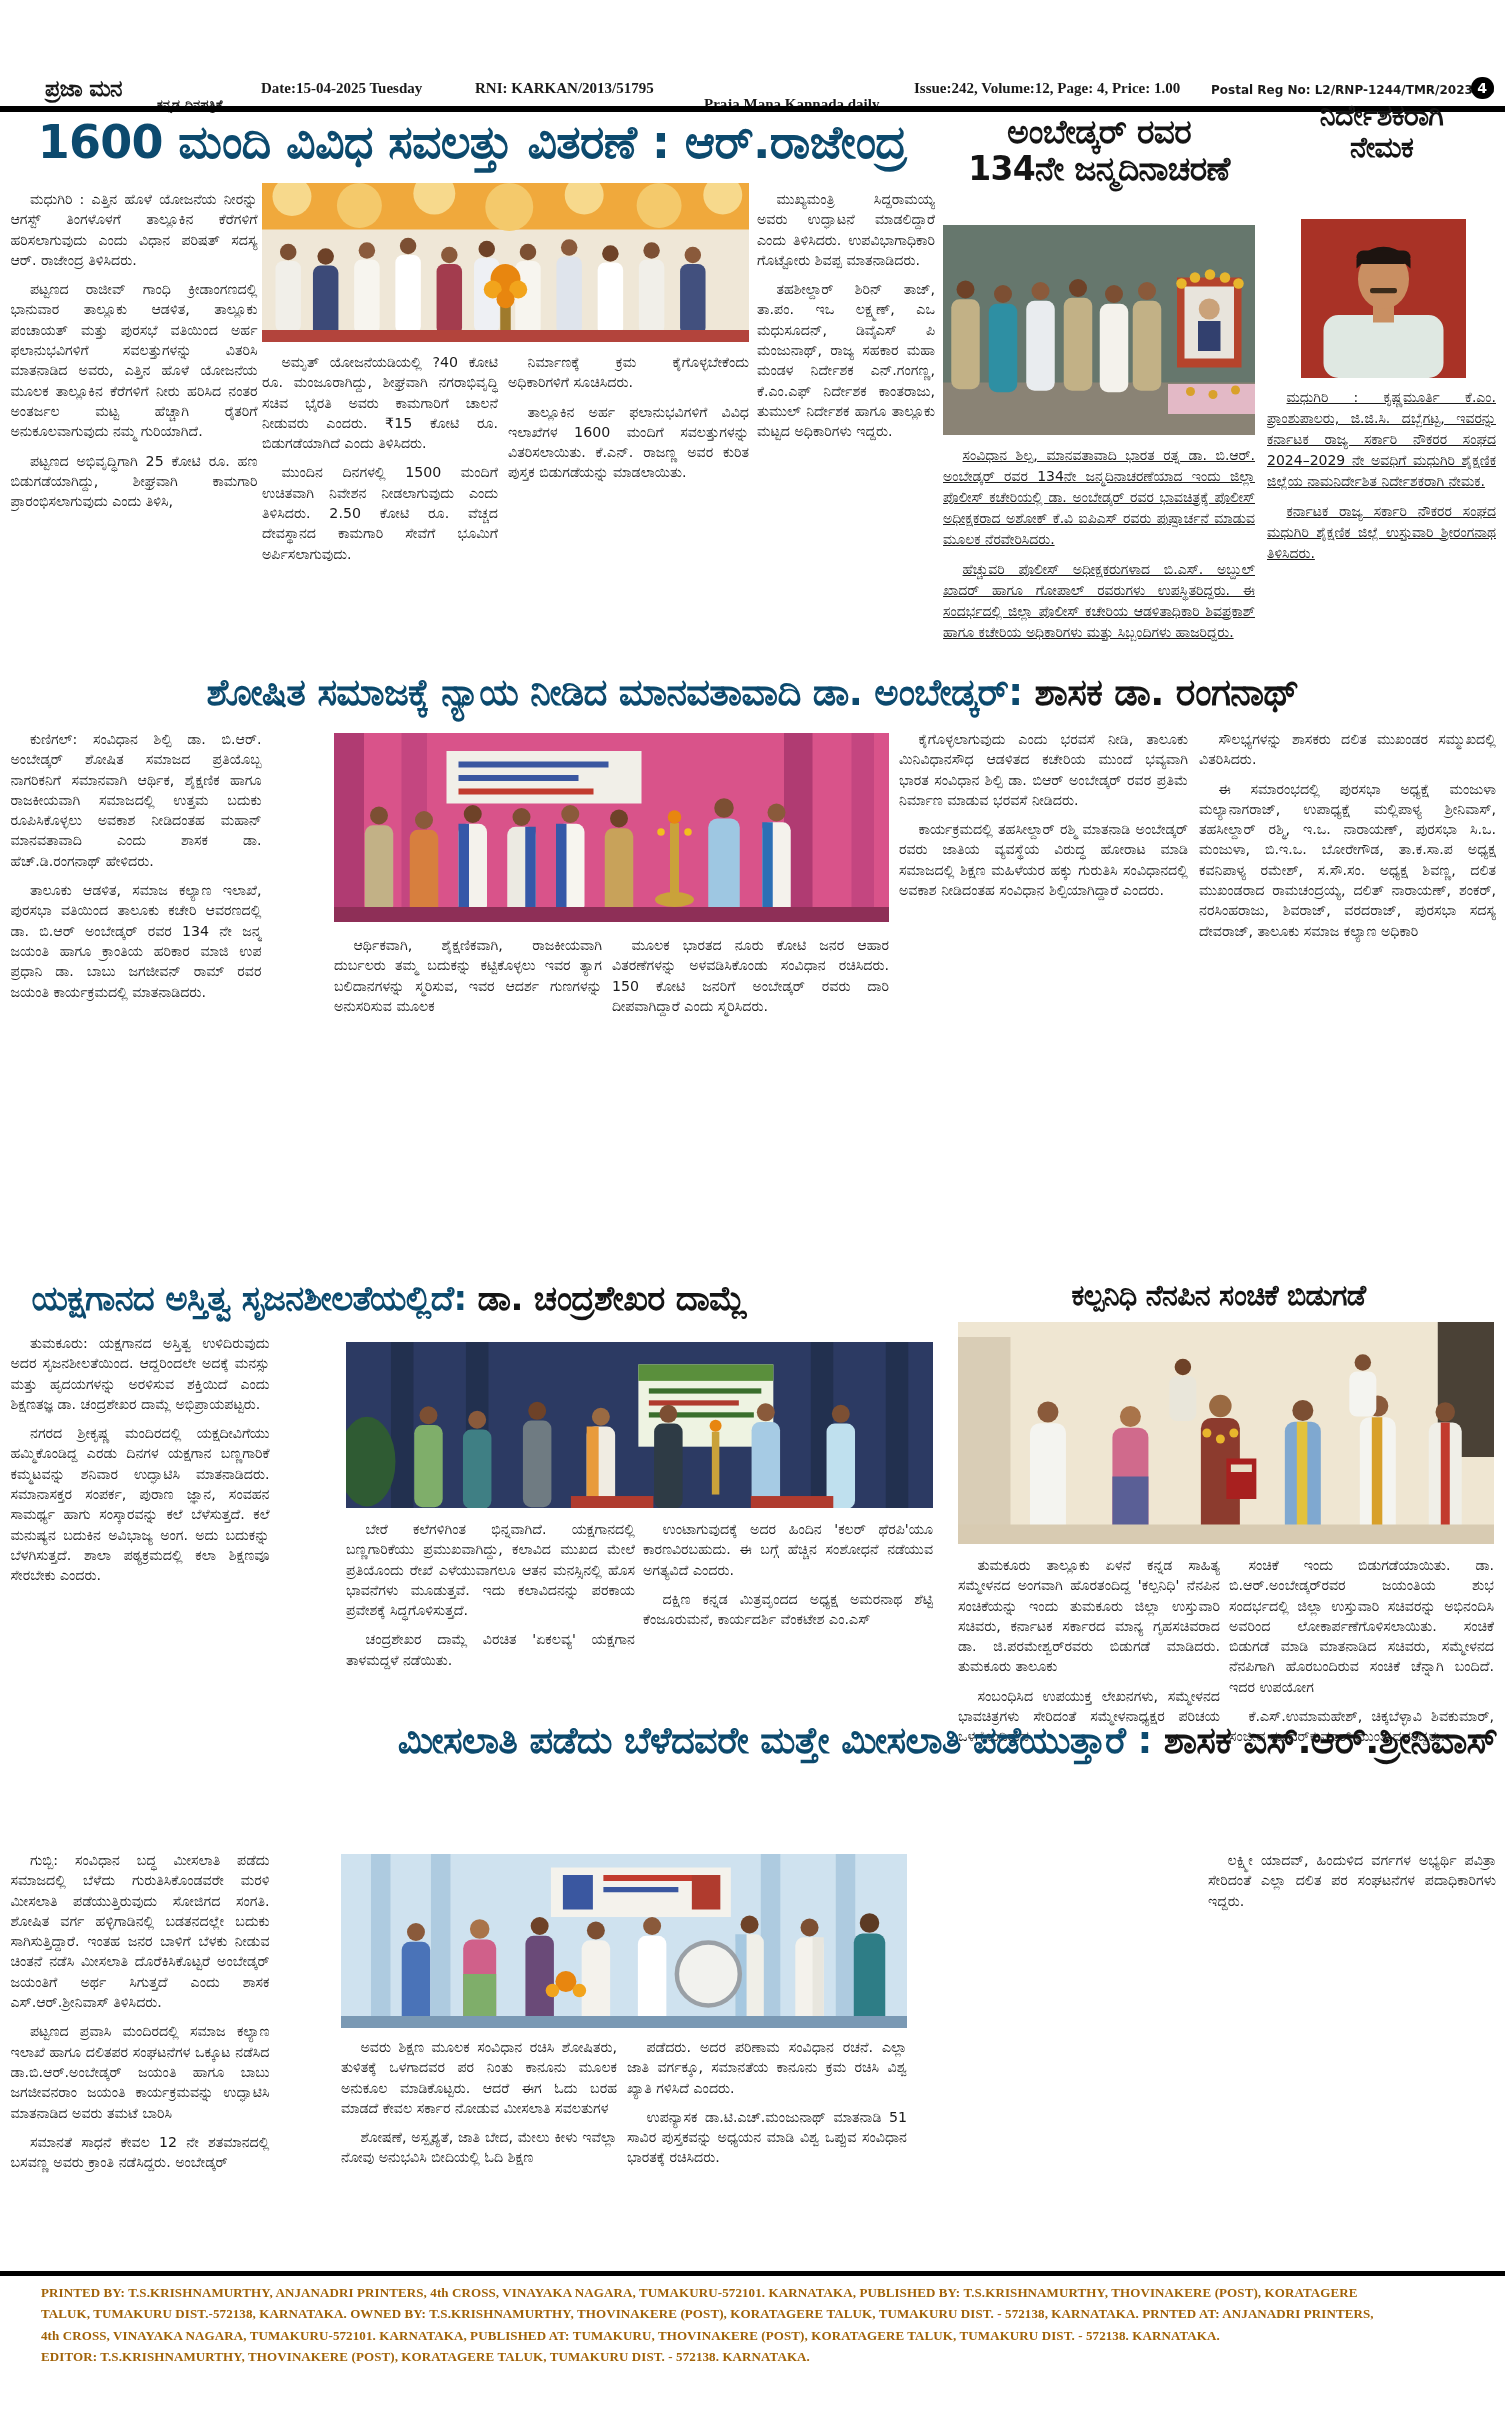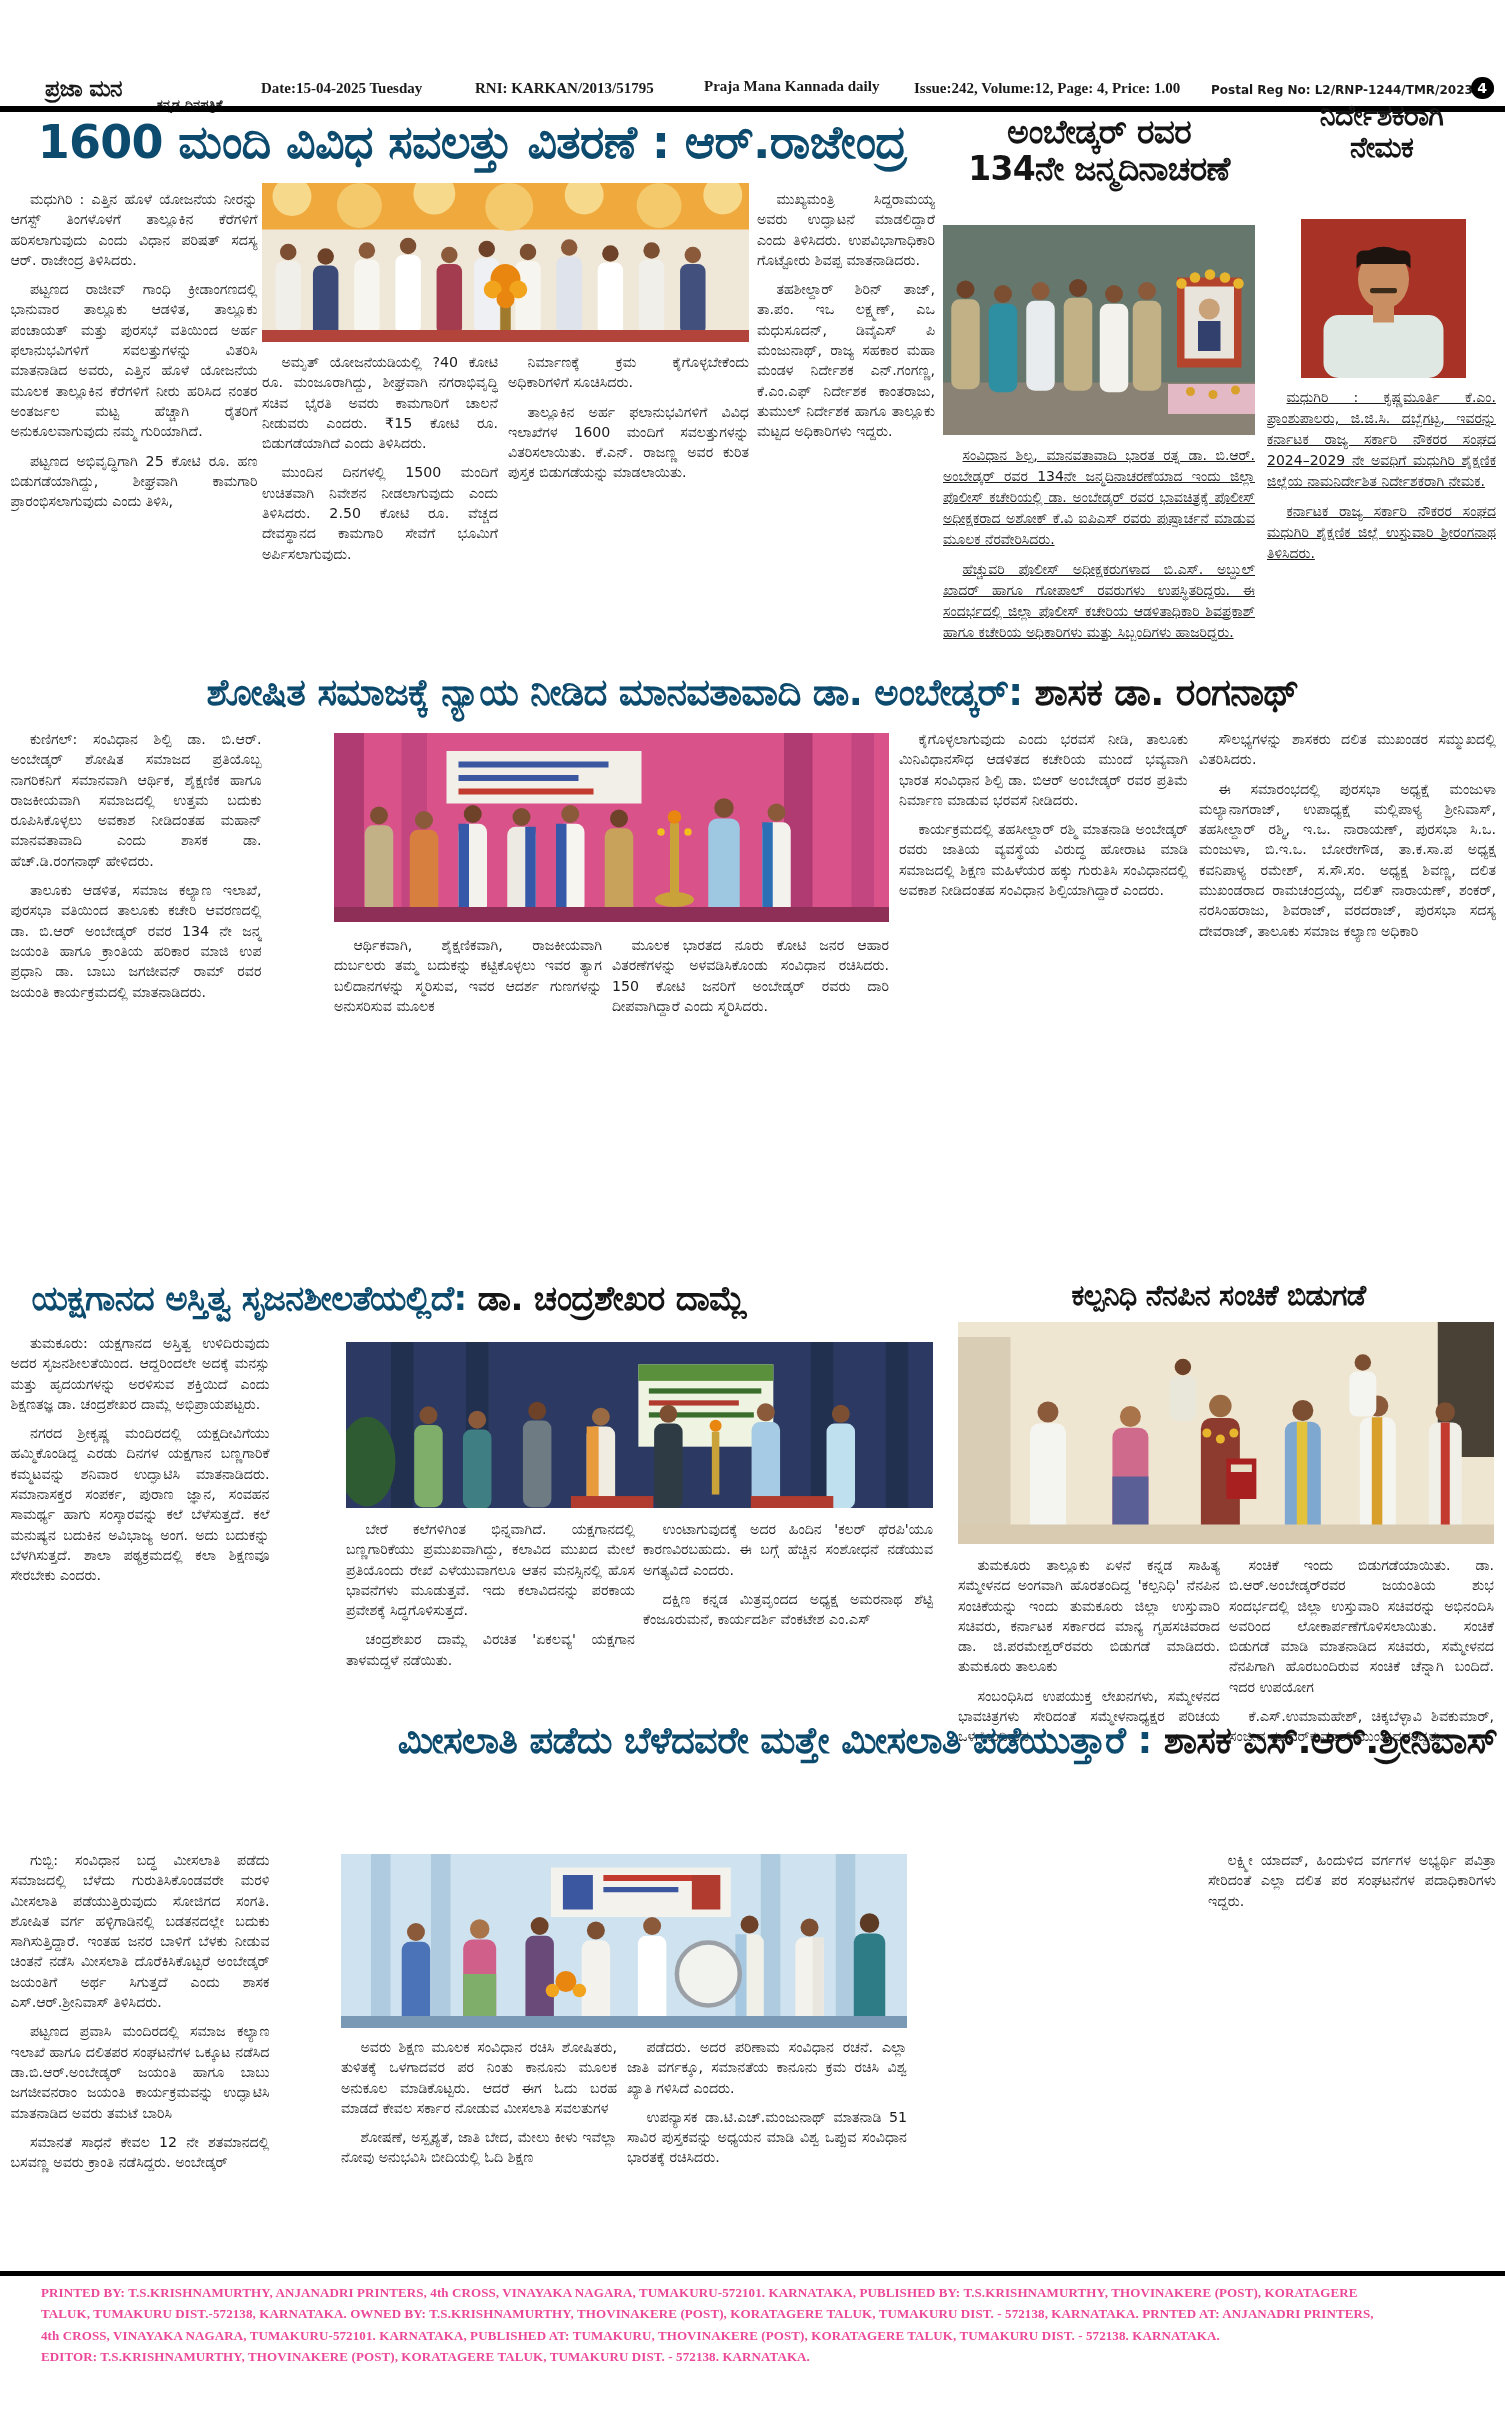--- a/index.html
+++ b/index.html
@@ -21,33 +21,33 @@
   .hl .blk{color:#151515;}
   
   .col{font-size:14.2px;line-height:1.43;text-align:justify;overflow:hidden;}
   .col p{margin:0 0 9px 0;text-indent:19.5px;}
   .col.big{font-size:14px;line-height:1.5;text-decoration:underline;}
   
   .photo{overflow:hidden;background:#ddd;}
   .photo svg{display:block;width:100%;height:100%;}
   
   .footer{font-family:"Liberation Serif",serif;font-weight:600;font-size:13px;
-        line-height:1.65;letter-spacing:0.1px;color:#ec4899;}
+        line-height:1.65;letter-spacing:0.1px;color:#a16207;}
 </style>
 </head>
 <body>
 
 <div class="page">
 
   <div class="abs" style="left:0;top:72px;width:1505px;height:34px;">
     <span class="abs mast mast-logo" style="left:45px;top:3px;">ಪ್ರಜಾ ಮನ</span>
     <span class="abs mast mast-sub" style="left:157px;top:9px;">ಕನ್ನಡ ದಿನಪತ್ರಿಕೆ</span>
     <span class="abs mast-item" style="left:261px;top:7.5px;">Date:15-04-2025 Tuesday</span>
     <span class="abs mast-item" style="left:475px;top:7.5px;">RNI: KARKAN/2013/51795</span>
-    <span class="abs mast-item" style="left:704px;top:6px;">Praja Mana Kannada daily</span>
+    <span class="abs mast-item" style="left:704px;top:24px;">Praja Mana Kannada daily</span>
     <span class="abs mast-item" style="left:914px;top:7.5px;">Issue:242, Volume:12, Page: 4, Price: 1.00</span>
     <span class="abs mast mast-post" style="left:1211px;top:10.5px;">Postal Reg No: L2/RNP-1244/TMR/2023-25</span>
     <span class="abs page-circle" style="left:1471px;top:4.5px;">4</span>
   </div>
   <div class="abs rule" style="left:0;top:106px;width:1505px;height:6px;"></div>
 
   <div class="abs hl" style="left:9px;top:117px;width:926px;font-size:46px;">
     <span class="red">1600 ಮಂದಿ ವಿವಿಧ ಸವಲತ್ತು ವಿತರಣೆ : ಆರ್.ರಾಜೇಂದ್ರ</span>
   </div>
 

